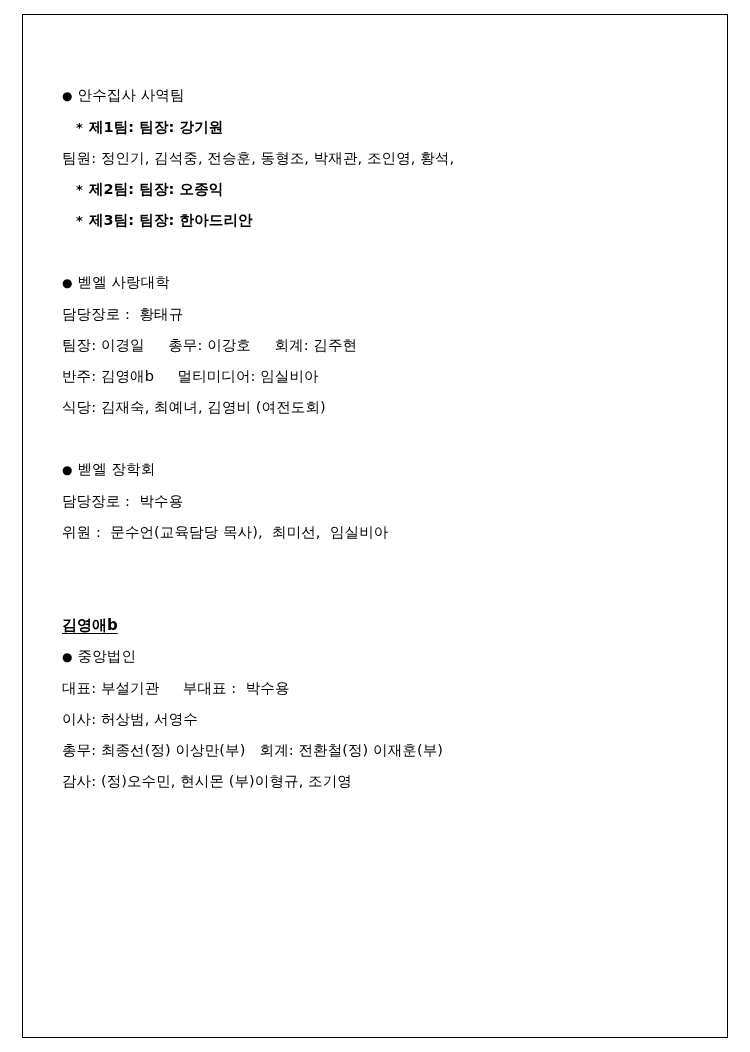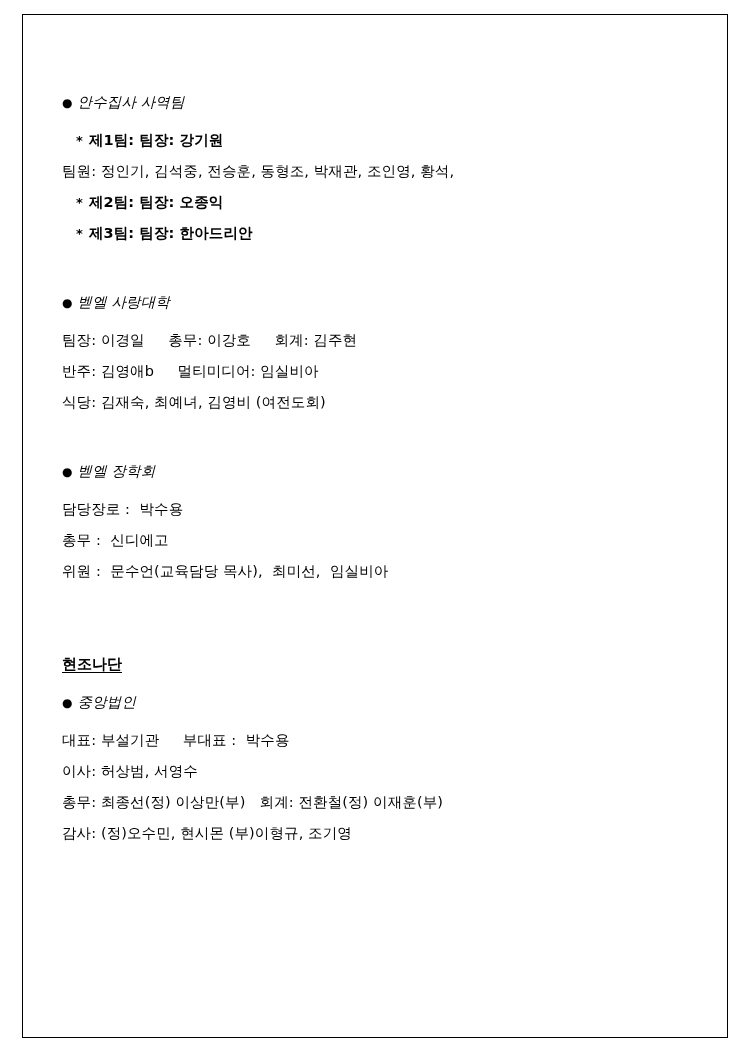--- a/index.html
+++ b/index.html
@@ -36,22 +36,21 @@
   }
   .line {
     font-size: 14.5px;
     line-height: 31px;
     color: #000000;
     white-space: pre;
     letter-spacing: 0.1px;
   }
   .bullet-line {
     font-size: 14.5px;
-    line-height: 44px;
-    font-style: italic;
+    line-height: 31px;
   }
   .bullet-line .bullet {
     font-size: 12px;
     margin-right: 5px;
   }
   .star-line {
     padding-left: 14px;
     font-weight: bold;
   }
   .star-line .star {
@@ -85,38 +84,38 @@
       <div class="line star-line"><span class="star">*</span><span>제1팀: 팀장: 강기원</span></div>
       <div class="line">팀원: 정인기, 김석중, 전승훈, 동형조, 박재관, 조인영, 황석,</div>
       <div class="line star-line"><span class="star">*</span><span>제2팀: 팀장: 오종익</span></div>
       <div class="line star-line"><span class="star">*</span><span>제3팀: 팀장: 한아드리안</span></div>
     </div>
 
     <div class="gap"></div>
 
     <div>
       <div class="line bullet-line"><span class="bullet">●</span><span>벧엘 사랑대학</span></div>
+      <div class="line">담당장로 :  황태규</div>
       <div class="line">팀장: 이경일     총무: 이강호     회계: 김주현</div>
       <div class="line">반주: 김영애b     멀티미디어: 임실비아</div>
       <div class="line">식당: 김재숙, 최예녀, 김영비 (여전도회)</div>
     </div>
 
     <div class="gap"></div>
 
     <div>
       <div class="line bullet-line"><span class="bullet">●</span><span>벧엘 장학회</span></div>
       <div class="line">담당장로 :  박수용</div>
-      <div class="line">총무 :  신디에고</div>
       <div class="line">위원 :  문수언(교육담당 목사),  최미선,  임실비아</div>
     </div>
 
     <div class="gap-big"></div>
 
     <div>
-      <div class="section-heading">현조나단</div>
+      <div class="section-heading">김영애b</div>
       <div class="line bullet-line"><span class="bullet">●</span><span>중앙법인</span></div>
       <div class="line">대표: 부설기관     부대표 :  박수용</div>
       <div class="line">이사: 허상범, 서영수</div>
       <div class="line">총무: 최종선(정) 이상만(부)   회계: 전환철(정) 이재훈(부)</div>
       <div class="line">감사: (정)오수민, 현시몬 (부)이형규, 조기영</div>
     </div>
 
   </div>
 </div>
 

